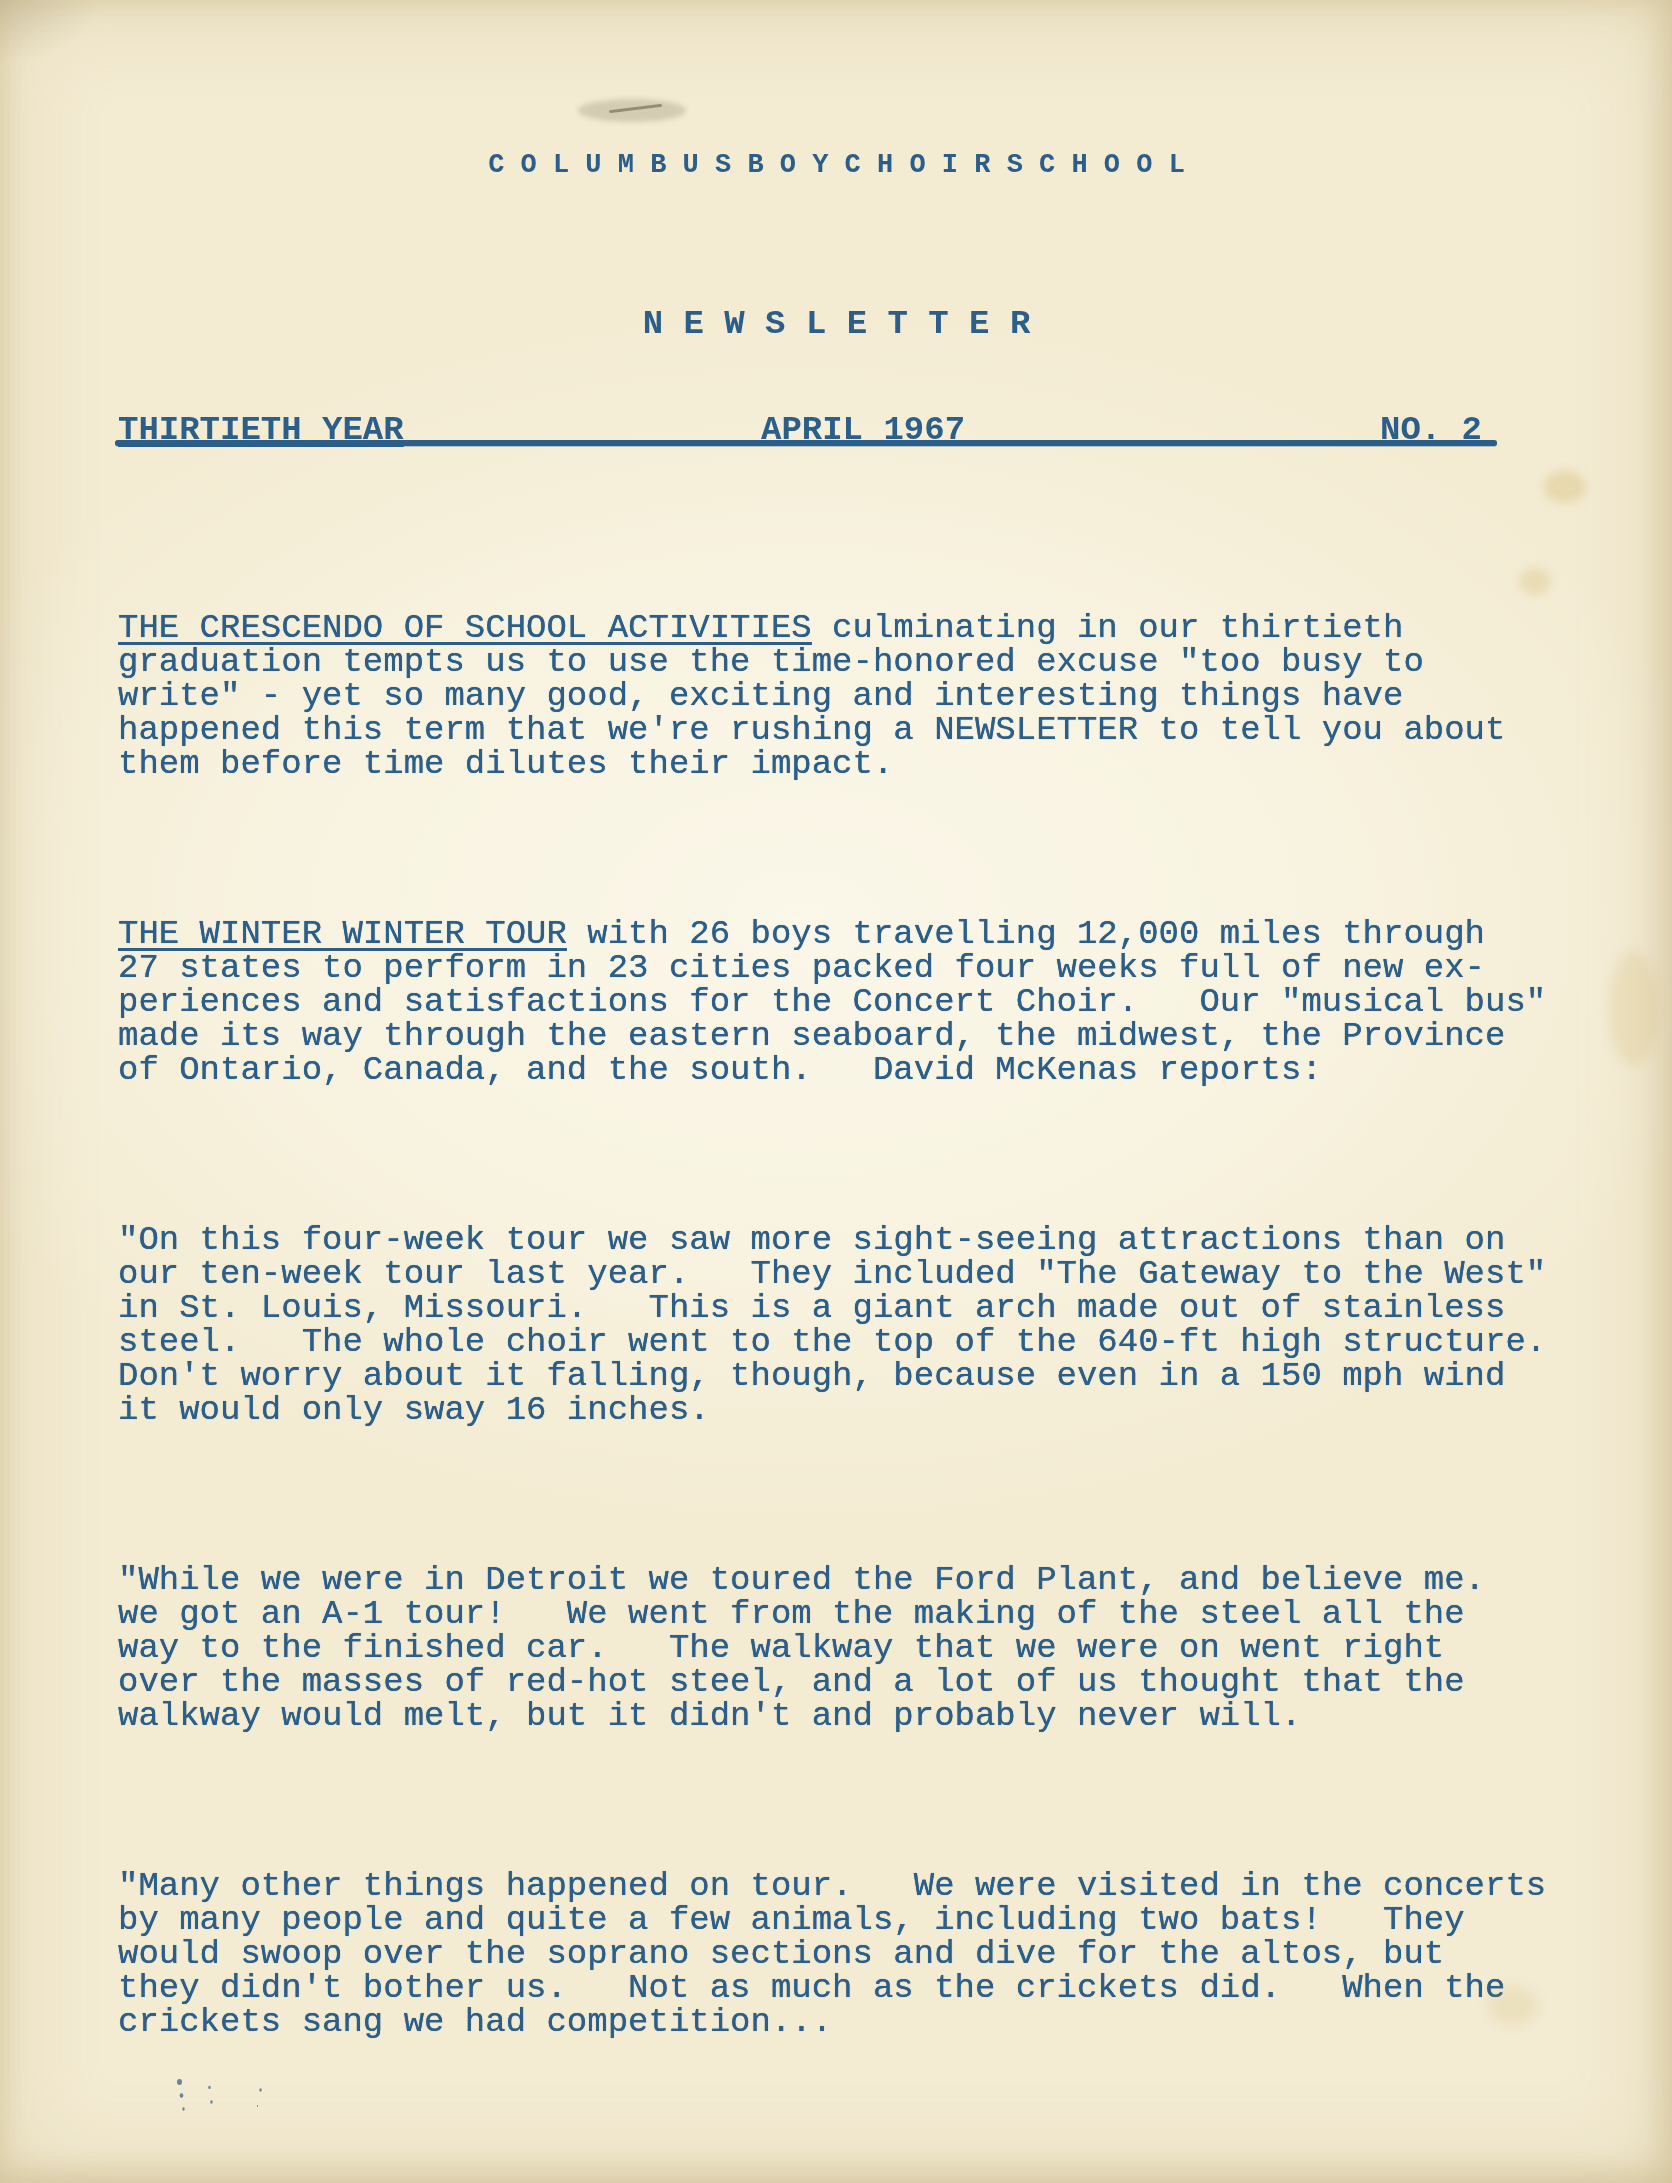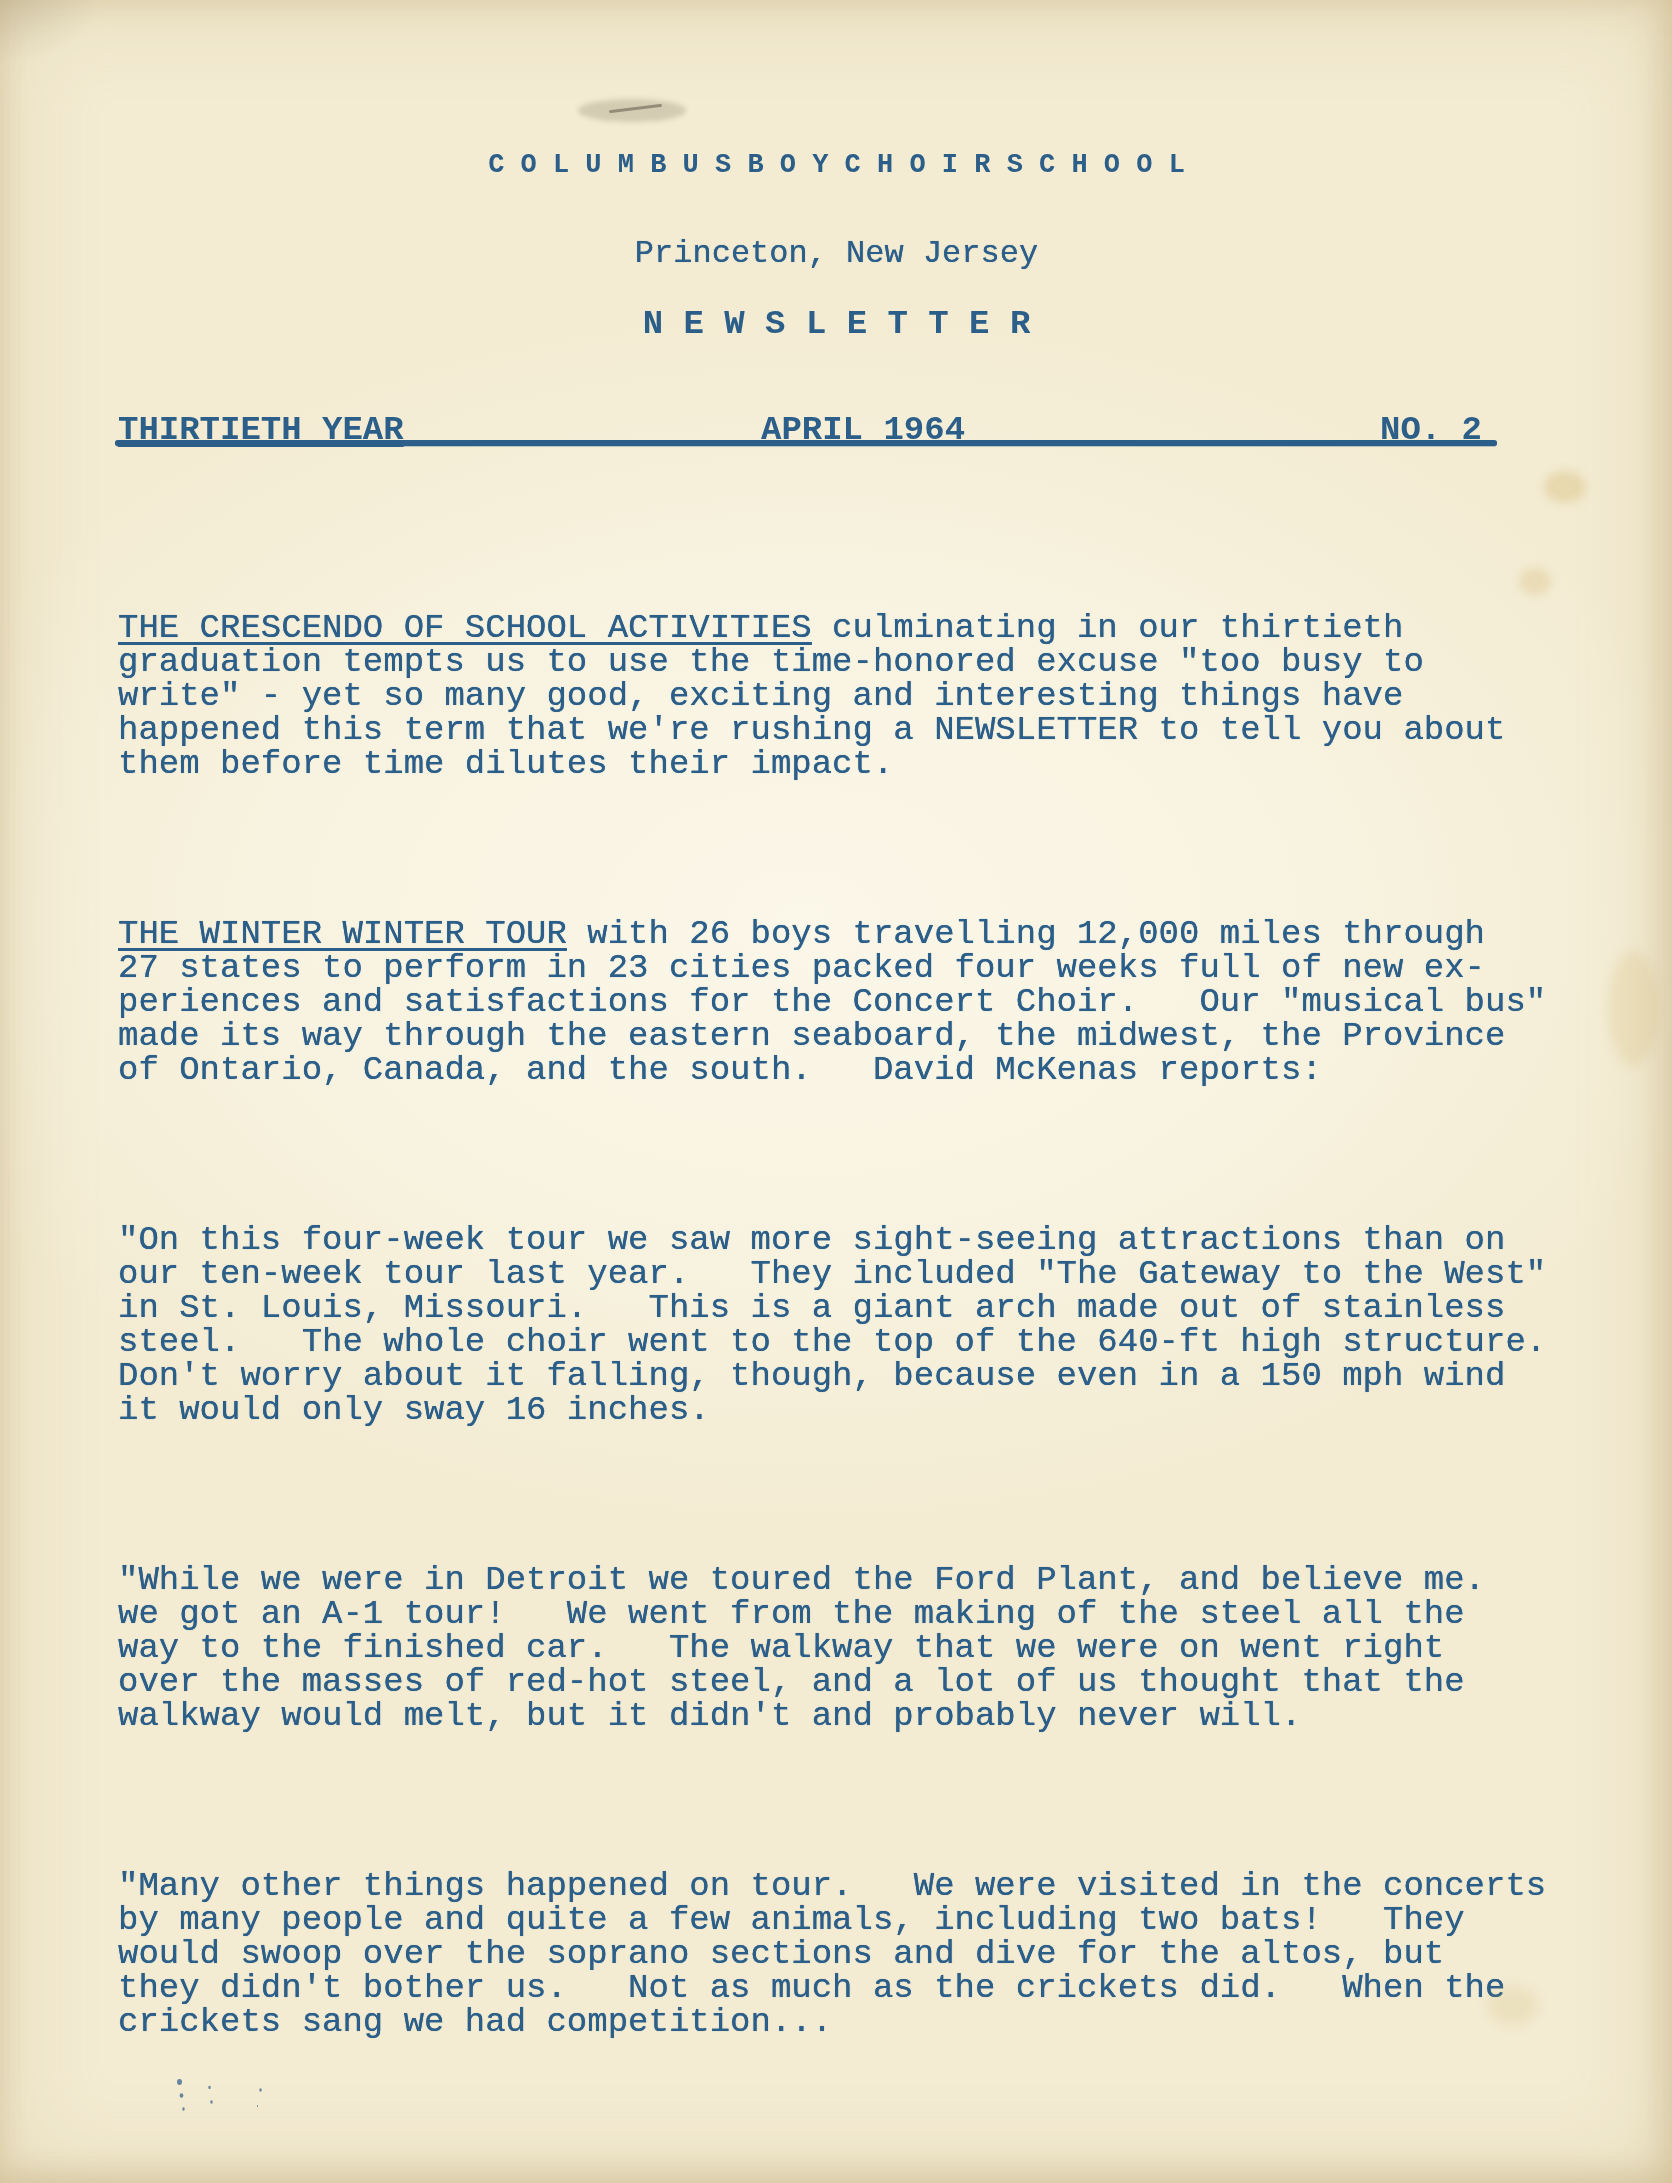--- a/index.html
+++ b/index.html
@@ -58,26 +58,25 @@
       78px 24px 0 -2px #2b5e88;
   }
 </style>
 </head>
 <body>
 
 <div class="page">
 
   <div class="abs centered title">C O L U M B U S   B O Y C H O I R   S C H O O L</div>
 
-  <div class="abs centered subtitle">Princeton, New Jersey</div>
 
   <div class="abs centered newsletter">N E W S L E T T E R</div>
 
   <div class="abs masthead masthead-year">THIRTIETH YEAR</div>
-  <div class="abs masthead masthead-date">APRIL 1964</div>
+  <div class="abs masthead masthead-date">APRIL 1967</div>
   <div class="abs masthead masthead-no">NO. 2</div>
 
   <div class="abs rule"></div>
 
   <div class="abs body-text">
 
     <p><span class="lead-u">THE CRESCENDO OF SCHOOL ACTIVITIES</span><span> culminating in our thirtieth
 graduation tempts us to use the time-honored excuse "too busy to
 write" - yet so many good, exciting and interesting things have
 happened this term that we're rushing a NEWSLETTER to tell you about

